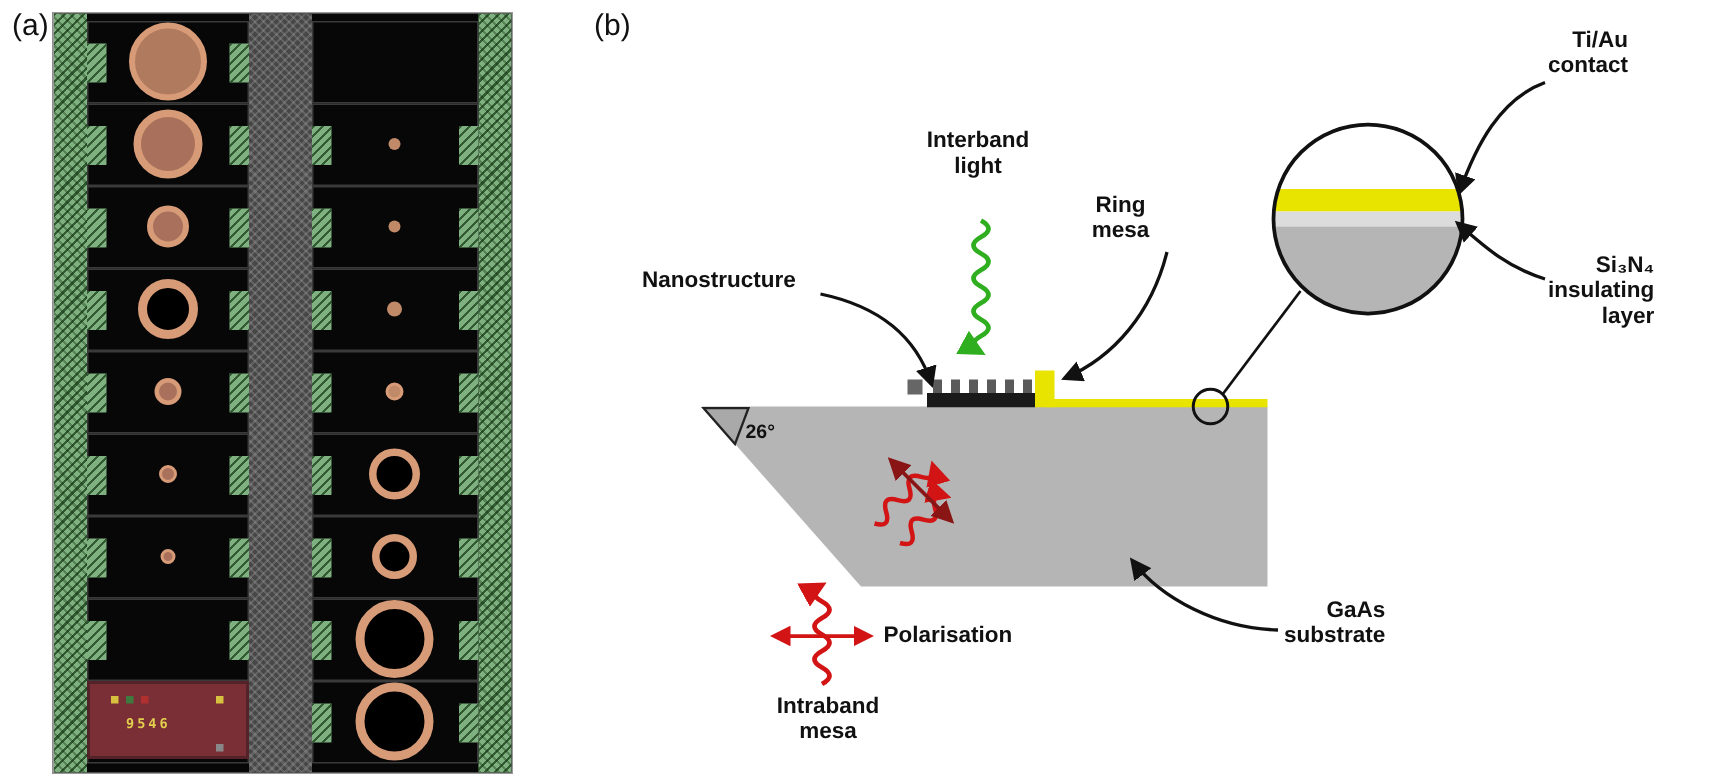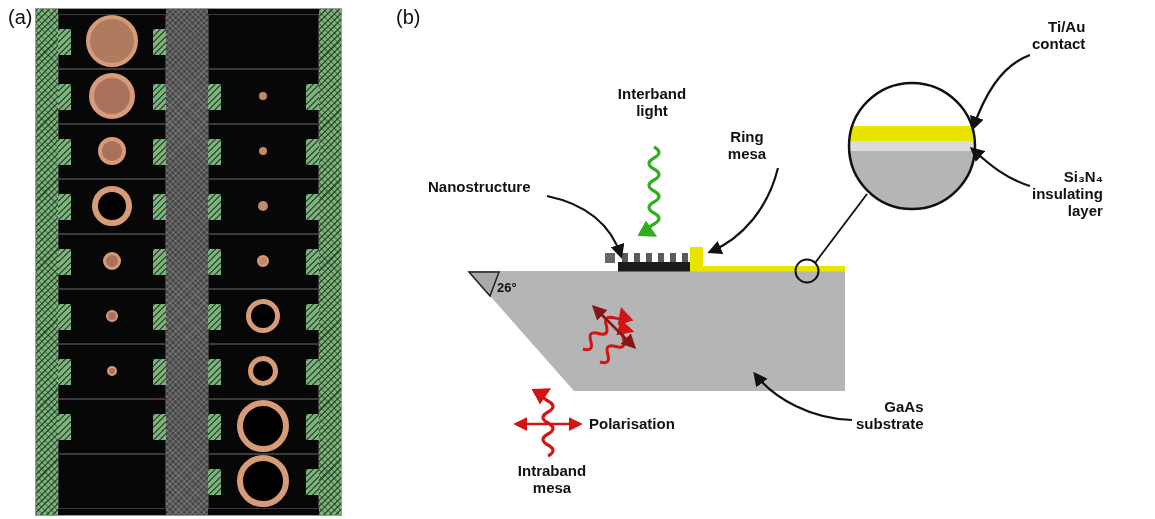--- a/index.html
+++ b/index.html
@@ -40,20 +40,28 @@
 
   <span class="panel-letter" style="left:8px;top:6px">(a)</span>
   <span class="panel-letter" style="left:396px;top:6px">(b)</span>
 
   <div class="panel-a" id="panelA">
     <div class="hatch-green" style="left:0"></div>
     <div class="hatch-green" style="left:283px"></div>
     <div class="strip-center"></div>
 
 
+    <div class="chip-block" style="left:22px;top:445px;width:108px;height:52px">
+      <span class="chip-text" style="left:24px;top:22px">9546</span>
+      <span class="sq" style="left:14px;top:8px;background:#d6c23e"></span>
+      <span class="sq" style="left:24px;top:8px;background:#3e7a3e"></span>
+      <span class="sq" style="left:34px;top:8px;background:#b03030"></span>
+      <span class="sq" style="left:84px;top:8px;background:#d6c23e"></span>
+      <span class="sq" style="left:84px;top:40px;background:#888888"></span>
+    </div>
   <div class="cellb" style="left: 22px; top: 5px; width: 108px; height: 55px;"></div>
       <div class="cellb" style="left: 172px; top: 5px; width: 111px; height: 55px;"></div>
       <div class="cellb" style="left: 22px; top: 60px; width: 108px; height: 55px;"></div>
       <div class="cellb" style="left: 172px; top: 60px; width: 111px; height: 55px;"></div>
       <div class="cellb" style="left: 22px; top: 115px; width: 108px; height: 55px;"></div>
       <div class="cellb" style="left: 172px; top: 115px; width: 111px; height: 55px;"></div>
       <div class="cellb" style="left: 22px; top: 170px; width: 108px; height: 55px;"></div>
       <div class="cellb" style="left: 172px; top: 170px; width: 111px; height: 55px;"></div>
       <div class="cellb" style="left: 22px; top: 225px; width: 108px; height: 55px;"></div>
       <div class="cellb" style="left: 172px; top: 225px; width: 111px; height: 55px;"></div>

